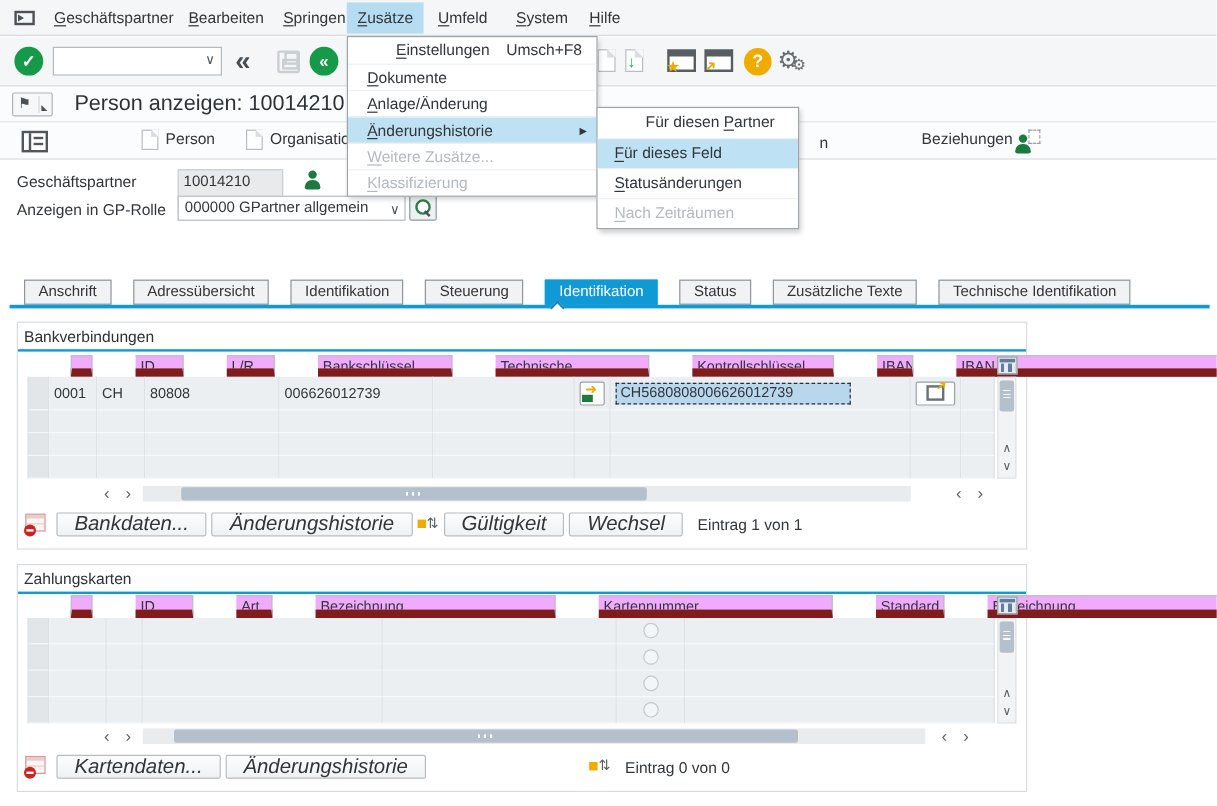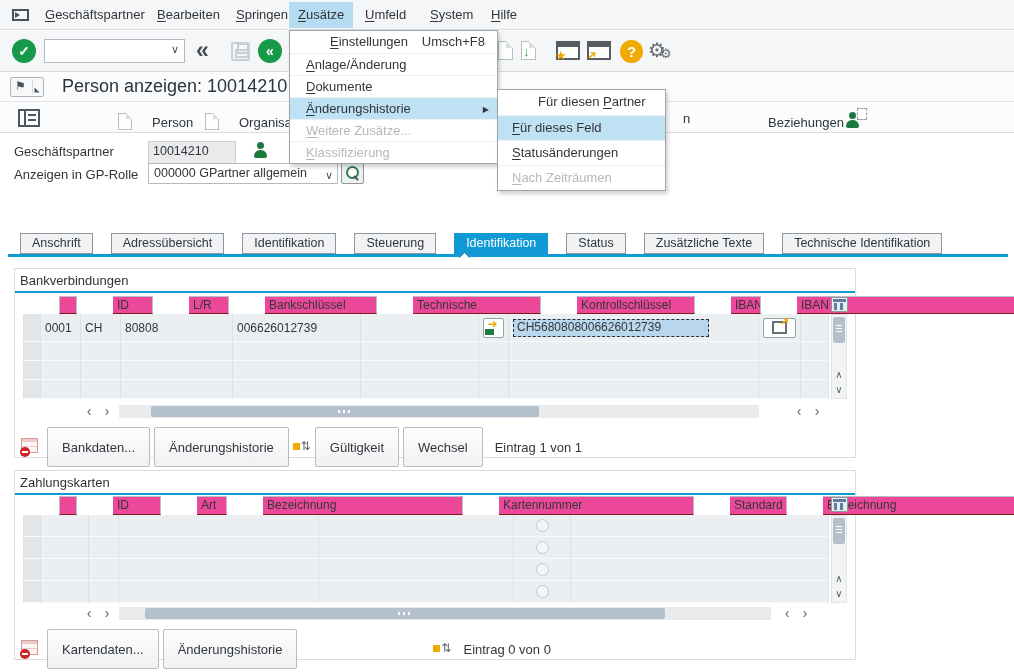--- a/index.html
+++ b/index.html
@@ -43,21 +43,21 @@
   .gos-btn { position:absolute; left:10px; top:4px; width:34px; height:20px; border:1px solid #aeb4b9; border-radius:2px; background:#f6f8f9; }
   .gos-btn .flag { position:absolute; left:4px; top:1px; font-size:12px; color:#4a5157; }
   .gos-btn .sep { position:absolute; right:10px; top:2px; bottom:2px; width:1px; background:#d4d8db; }
   .gos-btn .tri { position:absolute; right:1px; bottom:1px; border-style:solid; border-width:5px 0 0 5px; border-color:transparent transparent transparent transparent; border-bottom:5px solid #4a5157; transform:rotate(90deg); }
   .page-title { position:absolute; left:62px; top:3px; font-size:18px; color:#2e3338; }
 
   
   .icon-locator { position:absolute; left:18px; top:6px; width:22px; height:18px; border:2px solid #4f565c; background:#fff; }
   .icon-locator::before { content:""; position:absolute; left:4px; top:0; bottom:0; width:2px; background:#4f565c; }
   .icon-locator::after { content:""; position:absolute; left:8px; right:2px; top:3px; height:2px; background:#4f565c; box-shadow:0 5px 0 #4f565c; }
-  .app-btn { position:absolute; top:5px; height:22px; display:flex; align-items:flex-end; gap:20px; cursor:default;padding-left:33px; }
+  .app-btn { position:absolute; top:5px; height:22px; display:flex; align-items:flex-start; gap:6px; cursor:default;padding-left:33px; }
   .app-btn .icon-page2 { position:relative; width:14px; height:17px; background:#fdfefe; border:1px solid #b7bdc2; }
   .app-btn .icon-page2::before { content:""; position:absolute; right:-1px; top:-1px; border-style:solid; border-width:0 6px 6px 0; border-color:transparent #fbfcfd #dadedf transparent; }
   .icon-person { position:relative; width:15px; height:16px; }
   .icon-person::before { content:""; position:absolute; left:4px; top:0; width:7px; height:7px; border-radius:50%; background:#1d7a3f; }
   .icon-person::after { content:""; position:absolute; left:1px; bottom:0; width:13px; height:8px; border-radius:6px 6px 2px 2px; background:#1d7a3f; }
   .icon-person-box { position:absolute; left:845px; top:5px; width:22px; height:20px; }
   .icon-person-box .box { position:absolute; right:0; top:0; width:10px; height:12px; border:1px dashed #9aa1a6; background:#fff; }
   .icon-person-box .icon-person { position:absolute; left:0; bottom:0; }
 
   
@@ -88,21 +88,21 @@
   .tabline { position:absolute; left:8px; width:1000px; top:254px; height:3px; background:#0f9ad6; }
   .tabcaret { position:absolute; left:460px; top:252px; width:9px; height:9px; background:#fff; border-left:2px solid #1286bf; border-top:2px solid #1286bf; transform:rotate(45deg); z-index:2; }
 
   
   .groupbox { position:absolute; left:14px; width:842px; height:190px; border:1px solid #d9dcde; background:#fff; }
   .gb-title { height:24px; line-height:23px; padding-left:5px; border-bottom:2px solid #0f9ad6; font-size:13px; color:#2d3237; }
 
   
   .sap-table { position:absolute; left:8px; }
   .trow { display:flex; }
-  .hcell { background:#ec4899; border:1px solid #b9bfc5; border-left:none; border-bottom:1px solid #7f1d1d; height:100%; padding:0 4px; font-size:12px; line-height:16px; overflow:hidden; white-space:nowrap;margin-left:36px; }
+  .hcell { background:#f0abfc; border:1px solid #b9bfc5; border-left:none; border-bottom:7px solid #7f1d1d; height:100%; padding:0 4px; font-size:12px; line-height:16px; overflow:hidden; white-space:nowrap;margin-left:36px; }
   .hcell.first { border-left:1px solid #b9bfc5; }
   .bcell { background:#eceff1; border-right:1px solid #dde1e4; border-bottom:1px solid #f7f9fa; height:100%; padding:0 4px; font-size:12px; overflow:hidden; white-space:nowrap; display:flex; align-items:center; }
   .bcell.first { border-left:1px solid #dde1e4; }
   .bcell.selcol { background:#e2e6e9; }
   .hrow { height:18px; } .hrow2 { height:19px; }
   .drow { height:28px; } .erow { height:19px; } .erow2 { height:22px; }
   .iban-sel { width:196px; height:18px; line-height:17px; background:#b9d7ec; outline:1px dashed #2b3036; outline-offset:-1px; padding:0 4px; font-size:12px; }
   .cellbtn { height:20px; border:1px solid #9aa1a6; border-radius:2px; background:#fdfefe; position:relative; }
   .icon-ibango { position:relative; width:18px; height:14px; }
   .icon-ibango::before { content:""; position:absolute; left:0; bottom:0; width:9px; height:6px; background:#1d7a3f; }
@@ -124,22 +124,22 @@
                    background:repeating-linear-gradient(#fff 0 1px,transparent 1px 3px); }
   .sarrow { position:absolute; left:0; width:14px; height:14px; text-align:center; line-height:13px; font-size:10px; color:#5a6268; cursor:default; }
   .hchev { position:absolute; width:16px; height:14px; text-align:center; line-height:12px; font-size:14px; color:#5a6268; cursor:default; }
   .htrack { position:absolute; height:13px; background:#e9ebed; }
   .hthumb { position:absolute; top:1px; height:11px; background:#b4c1cc; border-radius:2px; }
   .hthumb::after { content:""; position:absolute; left:50%; top:4px; width:15px; height:3px; margin-left:-7px;
                    background:repeating-linear-gradient(90deg,#fff 0 2px,transparent 2px 5px); }
 
   
   .btnrow { position:absolute; left:4px; display:flex; align-items:center; gap:4px; }
-  .sapbtn { height:40px; padding:0 14px; background:linear-gradient(#fdfdfe,#eff1f2); border:1px solid #b6bcc0; border-radius:2px;
-            font-size:13px; color:#32363a; display:inline-flex; align-items:center; cursor:default; white-space:nowrap; }
+  .sapbtn { height:20px; padding:0 14px; background:linear-gradient(#fdfdfe,#eff1f2); border:1px solid #b6bcc0; border-radius:2px;
+            font-size:17px; color:#32363a; display:inline-flex; align-items:center; cursor:default; white-space:nowrap;font-style:italic; }
   .icon-rowdel { position:relative; width:22px; height:20px; margin-right:2px; }
   .icon-rowdel::before { content:""; position:absolute; left:2px; top:1px; width:15px; height:13px; border:1px solid #d49a9a; background:#fdf4f4;
                          box-shadow:inset 0 3px 0 #ecccca, inset 0 7px 0 #fdf4f4, inset 0 8px 0 #ecccca; }
   .icon-rowdel .dot { position:absolute; left:1px; bottom:0; width:10px; height:10px; border-radius:50%; background:#cc2222; }
   .icon-rowdel .dot::after { content:""; position:absolute; left:2px; top:4px; width:6px; height:2px; background:#fff; }
   .icon-sort { position:relative; width:18px; height:16px; }
   .icon-sort::before { content:""; position:absolute; left:0; top:4px; width:7px; height:7px; background:#f0ab00; }
   .icon-sort .ud { position:absolute; left:8px; top:0; font-size:12px; color:#5a6268; }
   .entry-count { margin-left:8px; font-size:13px; }
   .frag { position:absolute; left:683px; top:8px; }
@@ -441,24 +441,24 @@
       <span class="entry-count">Eintrag 0 von 0</span>
     </div>
   </div>
 
   <div class="popup menu-popup">
     <div class="pm-item">
       <span class="u">E</span><span>instellungen</span>
       <span class="shortcut">Umsch+F8</span>
     </div>
     <div class="pm-item">
+      <span class="u">D</span><span>okumente</span>
+    </div>
+    <div class="pm-item">
       <span class="u">A</span><span>nlage/Änderung</span>
-    </div>
-    <div class="pm-item">
-      <span class="u">D</span><span>okumente</span>
     </div>
     <div class="pm-item hl">
       <span class="u">Ä</span><span>nderungshistorie</span>
       <span class="subarrow">▶</span>
     </div>
     <div class="pm-item dis">
       <span class="u">W</span><span>eitere Zusätze...</span>
     </div>
     <div class="pm-item dis">
       <span class="u">K</span><span>lassifizierung</span>

